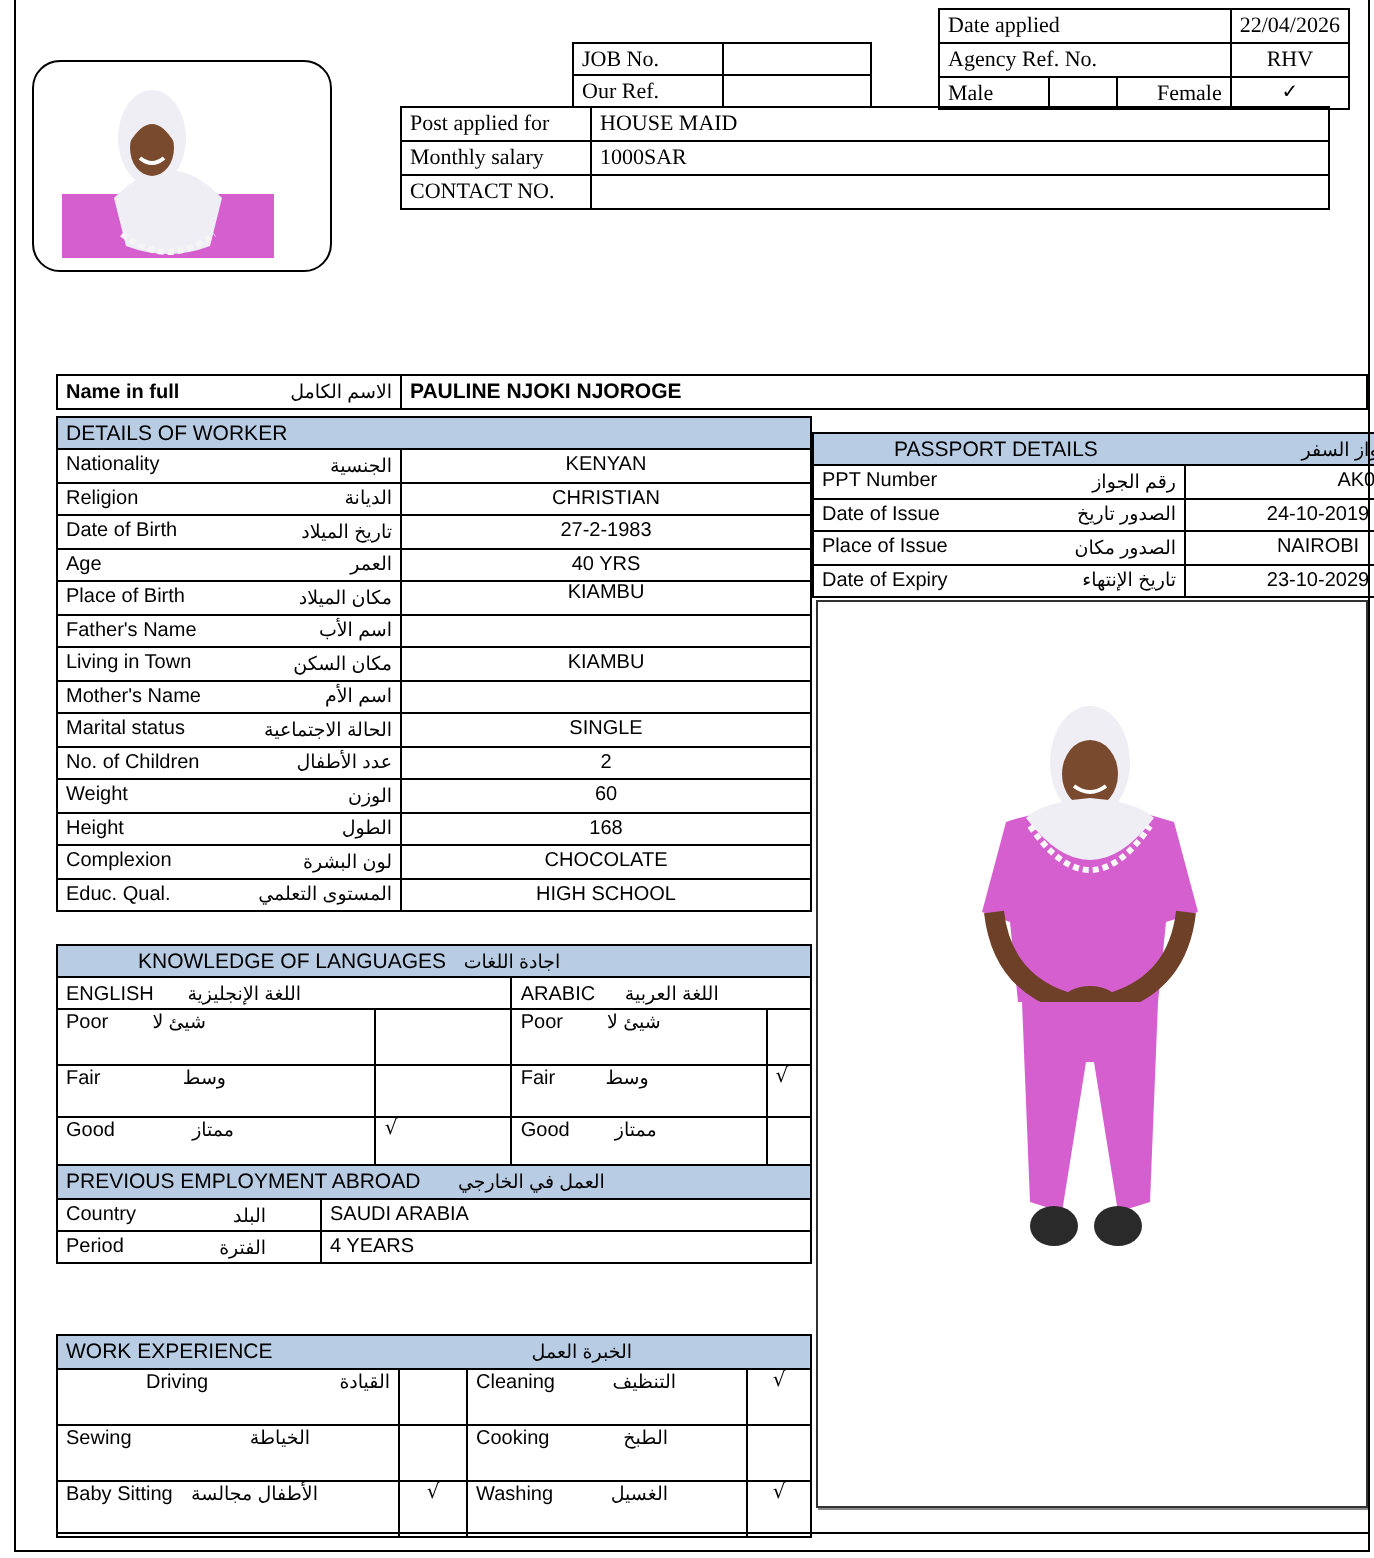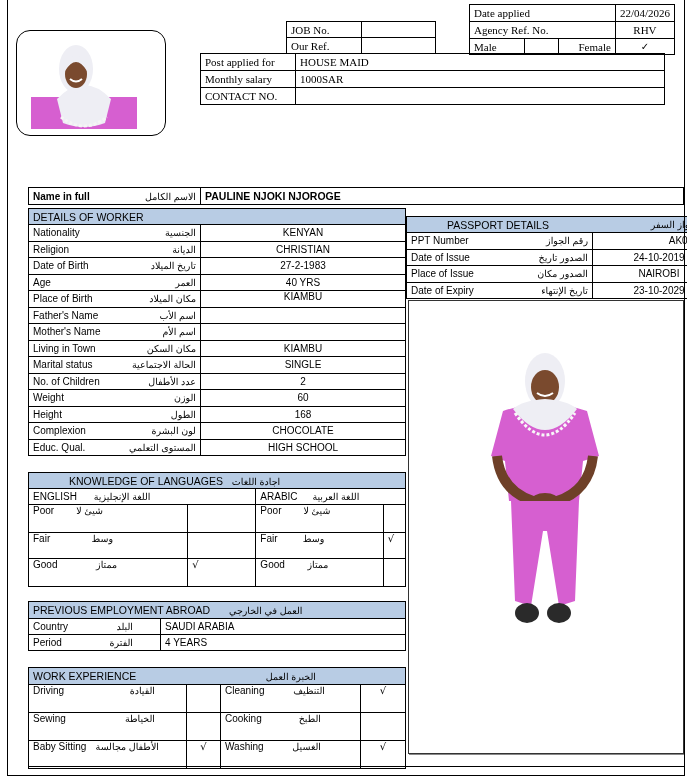--- a/index.html
+++ b/index.html
@@ -164,34 +164,34 @@
           <div class="cell-split">
             <span>Father's Name</span>
             <span class="ar">اسم الأب</span>
           </div>
         </td>
     <td class="center"></td>
   </tr>
   <tr style="height:16.5px;">
     <td>
           <div class="cell-split">
+            <span>Living in Town</span>
+            <span class="ar">مكان السكن</span>
+          </div>
+        </td>
+    <td class="center">KIAMBU</td>
+  </tr>
+  <tr style="height:16.5px;">
+    <td>
+          <div class="cell-split">
             <span>Mother's Name</span>
             <span class="ar">اسم الأم</span>
           </div>
         </td>
     <td class="center"></td>
-  </tr>
-  <tr style="height:16.5px;">
-    <td>
-          <div class="cell-split">
-            <span>Living in Town</span>
-            <span class="ar">مكان السكن</span>
-          </div>
-        </td>
-    <td class="center">KIAMBU</td>
   </tr>
   <tr style="height:16.5px;">
     <td>
           <div class="cell-split">
             <span>Marital status</span>
             <span class="ar">الحالة الاجتماعية</span>
           </div>
         </td>
     <td class="center">SINGLE</td>
   </tr>
@@ -377,21 +377,21 @@
           <div class="cell-split" style="width:68px;">
             <span>Good</span>
             <span class="ar">ممتاز</span>
           </div>
         </td>
     <td class="check" style="vertical-align:top;"></td>
   </tr>
 </tbody>
   </table>
 
-<table class="abs sans" style="left:28px; top:601px; width:378px;">
+<table class="abs sans" style="left:28px; top:582px; width:378px;">
   <tbody>
       <tr class="hdr" style="height:17px;">
     <td colspan="2">
       <span style="font-size:10.5px;">PREVIOUS EMPLOYMENT ABROAD</span>
       <span class="ar" style="margin-left:16px;">العمل في الخارجي</span>
     </td>
   </tr>
   <tr style="height:16px;">
     <td style="width:132px;">
           <div class="cell-split" style="width:100px;">
@@ -418,21 +418,21 @@
       <tr class="hdr" style="height:17px;">
     <td colspan="4">
       <div class="cell-split">
         <span style="font-size:10.5px;">WORK EXPERIENCE</span>
         <span class="ar" style="margin-right:85px;">الخبرة العمل</span>
       </div>
     </td>
   </tr>
   <tr style="height:28px;">
     <td style="width:158px; vertical-align:top;">
-          <div class="cell-split" style="width:122px;">
+          <div class="cell-split" style="width:122px;margin-left:40px;">
             <span>Driving</span>
             <span class="ar">القيادة</span>
           </div>
         </td>
     <td class="check" style="width:34px; vertical-align:top;"></td>
     <td style="width:140px; vertical-align:top;">
           <div class="cell-split" style="width:100px;">
             <span>Cleaning</span>
             <span class="ar">التنظيف</span>
           </div>

